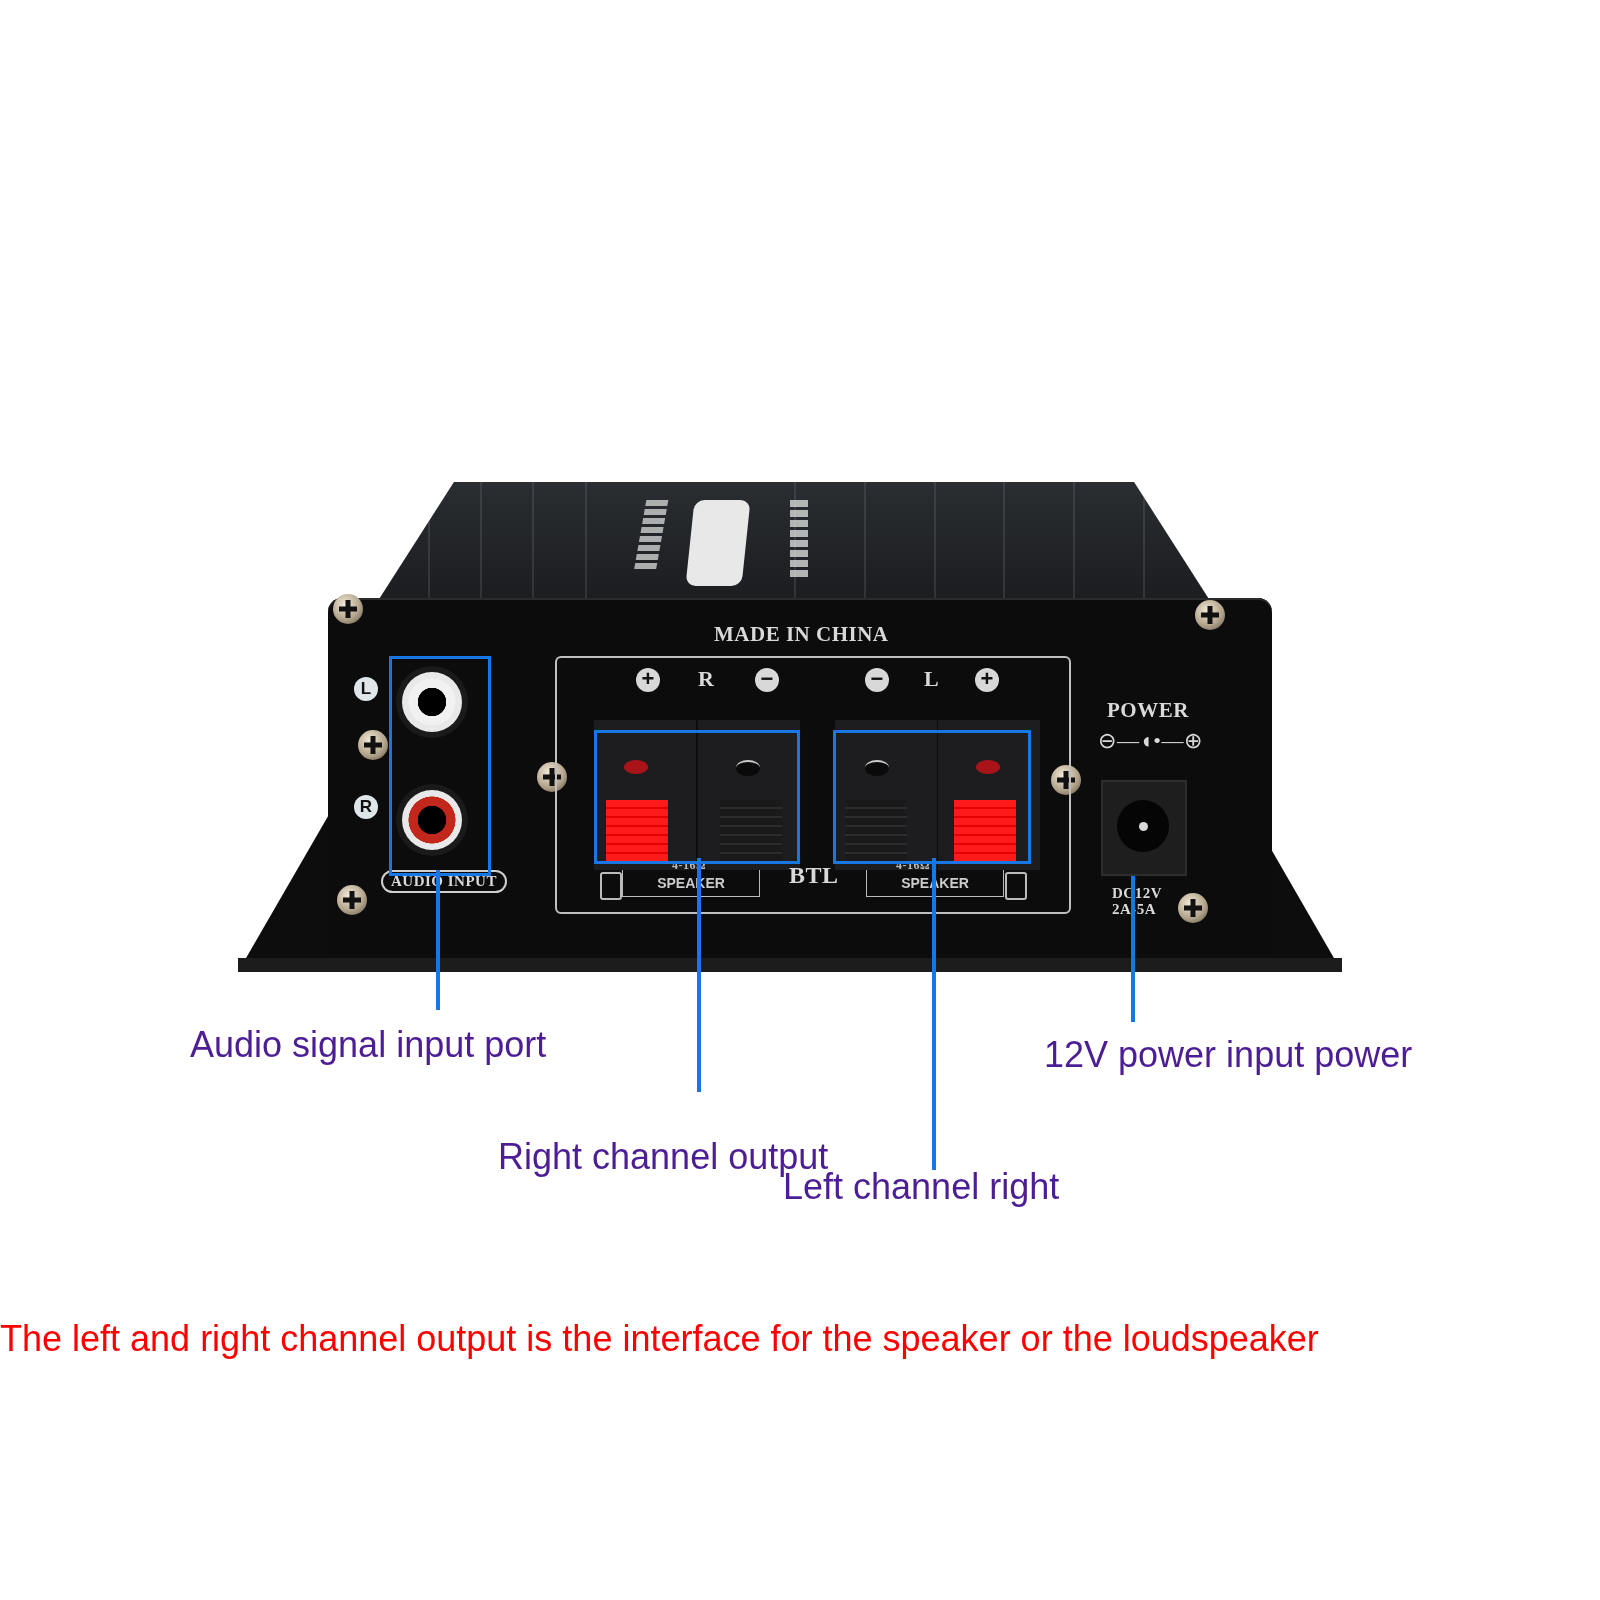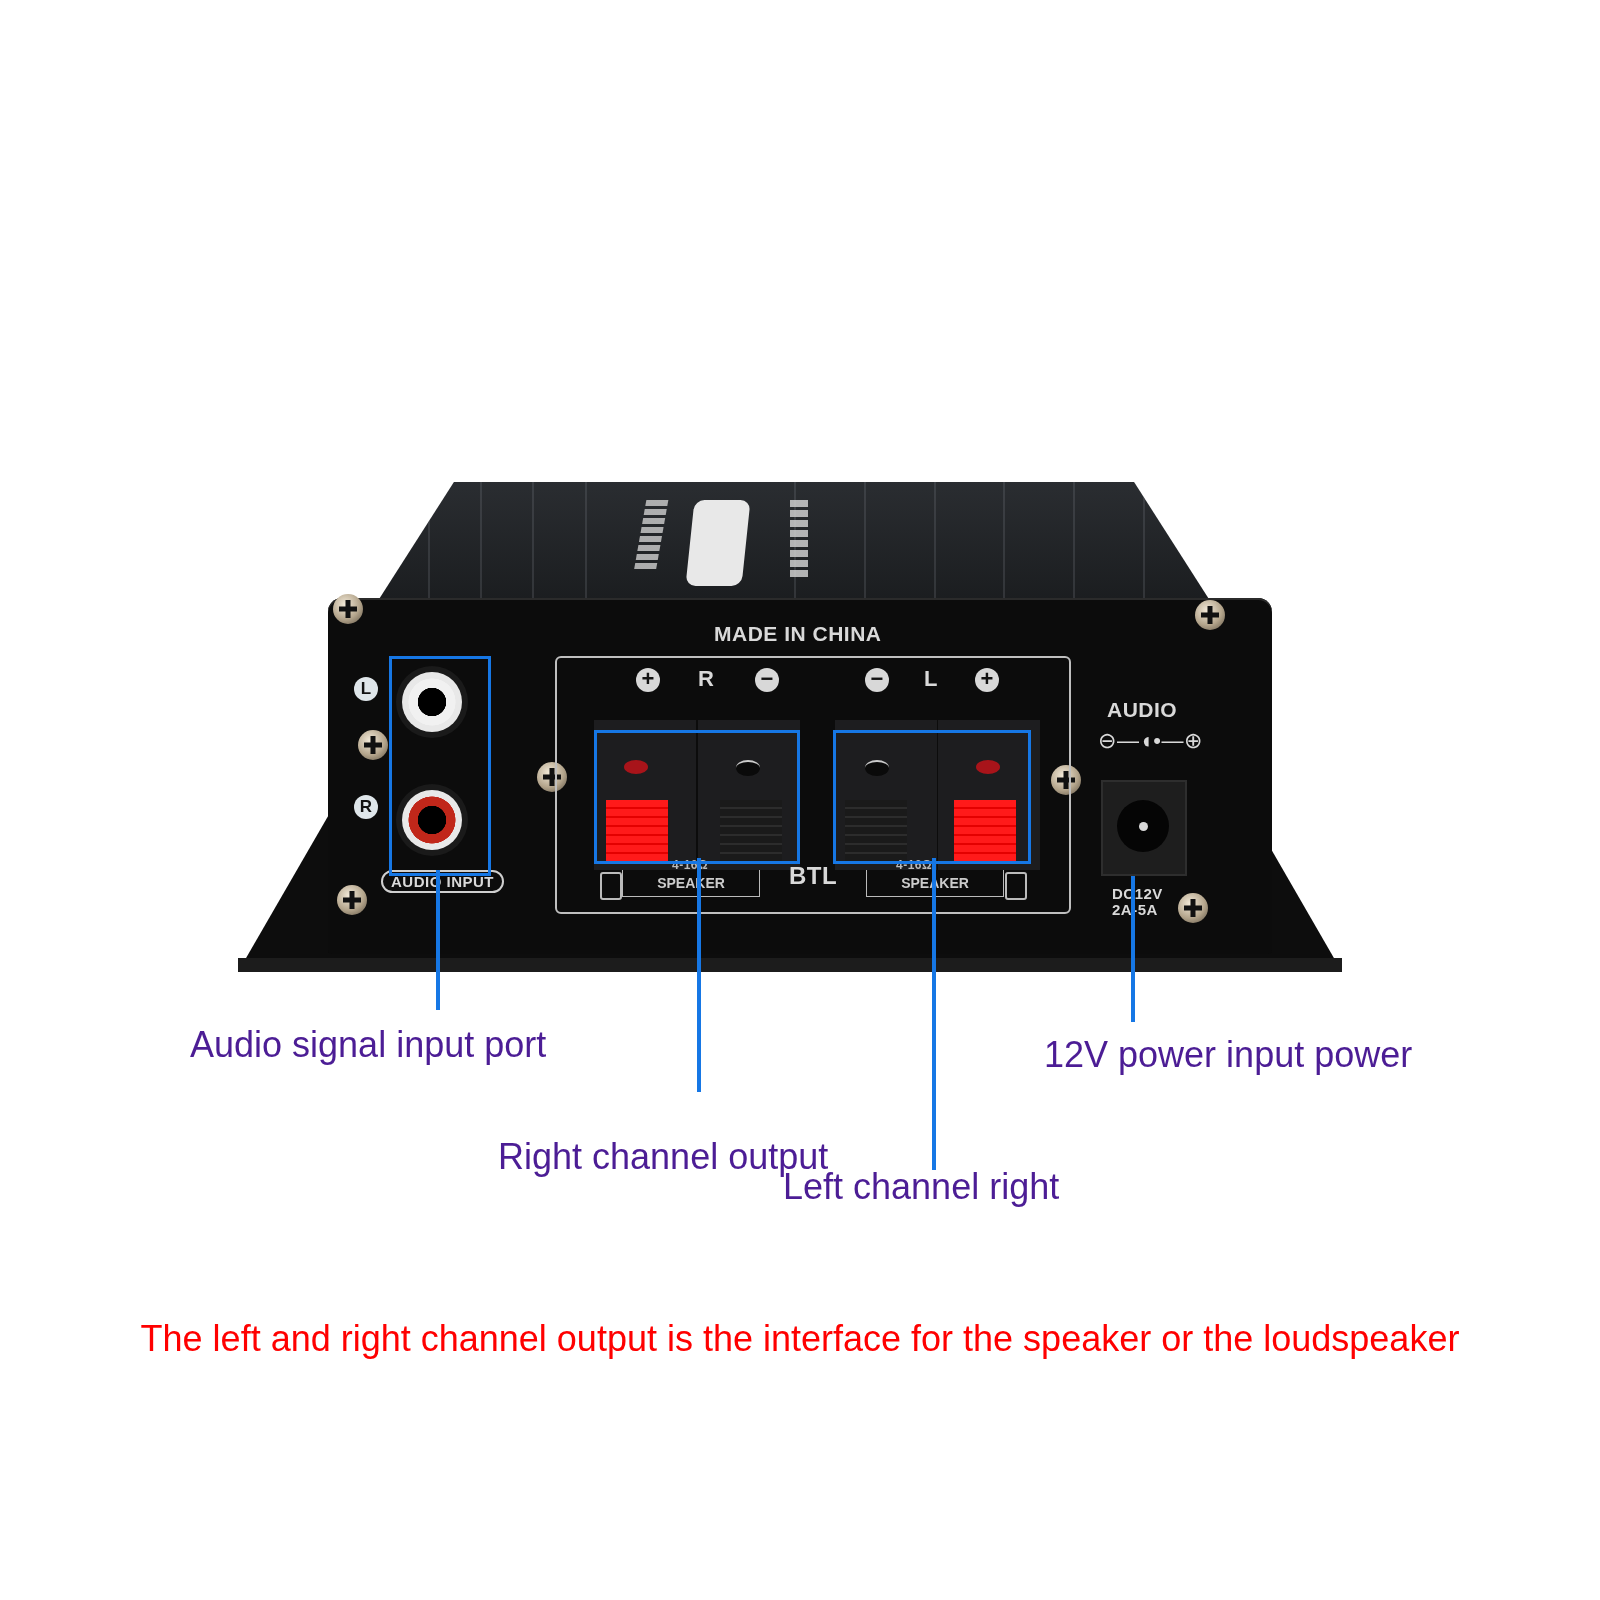--- a/index.html
+++ b/index.html
@@ -17,21 +17,21 @@
     box-shadow: inset 0 2px 0 #2b2b2b; }
   .remote-badge { left:690px; top:500px; width:56px; height:86px; background:#e8e8e8; border-radius:10px;
     transform: skewX(-6deg); }
 
   .screw { position:absolute; width:30px; height:30px; border-radius:50%;
     background: radial-gradient(circle at 40% 35%, #f3ead9 0%, #b4a58c 55%, #5b5142 100%); }
   .screw::before, .screw::after { content:""; position:absolute; background:#111; left:50%; top:50%; transform:translate(-50%,-50%); }
   .screw::before { width:18px; height:5px; }
   .screw::after { width:5px; height:18px; }
 
-  .panel-text { position:absolute; color:#d9d9d9; font-weight:bold; letter-spacing:0.5px; }
+  .panel-text { position:absolute; color:#d9d9d9; font-weight:bold; letter-spacing:0.5px;font-family:Liberation Serif, serif; }
 
   .rca { position:absolute; width:72px; height:72px; border-radius:50%; background:#1a1a1a; }
   .rca-ring { position:absolute; left:6px; top:6px; width:60px; height:60px; border-radius:50%;
     background: radial-gradient(circle, #000 0 33%, var(--ring) 34% 55%, #e8e8e8 56% 80%, #777 81% 100%); }
 
   .letter-badge { position:absolute; width:24px; height:24px; border-radius:50%; background:#dfe6ea; color:#111;
     font-weight:bold; font-size:17px; text-align:center; line-height:24px; }
 
   .speaker-frame { left:555px; top:656px; width:512px; height:254px; border:2px solid #bfbfbf; border-radius:6px; }
   .terminal-bg { position:absolute; top:720px; width:102px; height:150px; background:#1d1d1f; }
@@ -47,21 +47,21 @@
     font-weight:bold; text-align:center; line-height:26px; }
 
   .dc-jack { left:1101px; top:780px; width:82px; height:92px; background:#1e1e1e; border:2px solid #2e2e2e; }
   .dc-hole { position:absolute; left:14px; top:18px; width:52px; height:52px; border-radius:50%; background:#050505; }
   .dc-pin { position:absolute; left:22px; top:22px; width:9px; height:9px; border-radius:50%; background:#d9d9d9; }
 
   
   .callout-box { position:absolute; border:3.5px solid #1677e5; }
   .callout-line { position:absolute; width:4px; background:#1677e5; }
   .callout-label { position:absolute; color:#4c1d95; font-size:36px; white-space:nowrap; }
-  .footer-note { left:0; top:1318px; width:1600px; text-align:center; color:#ff0000; font-size:36px; white-space:nowrap; }
+  .footer-note { left:0; top:1318px; width:1600px; color:#ff0000; font-size:36px; white-space:nowrap; }
 </style>
 </head>
 <body>
 
 <div class="abs base-plate"></div>
 <div class="abs base-plate-edge"></div>
 
 <div class="abs top-lid">
   <div class="fin" style="left:8%"></div>
     <div class="fin" style="left:14%"></div>
@@ -126,21 +126,21 @@
 </div>
 
 <div class="panel-text" style="left:672px;top:858px;font-size:12px;color:#bbb">4-16Ω</div>
 <div class="speaker-box" style="left:622px;top:870px;width:136px">SPEAKER</div>
 <div class="panel-text" style="left:789px;top:862px;font-size:24px">BTL</div>
 <div class="panel-text" style="left:896px;top:858px;font-size:12px;color:#bbb">4-16Ω</div>
 <div class="speaker-box" style="left:866px;top:870px;width:136px">SPEAKER</div>
 <div class="abs" style="left:600px;top:872px;width:18px;height:24px;border:2px solid #bbb;border-radius:3px"></div>
 <div class="abs" style="left:1005px;top:872px;width:18px;height:24px;border:2px solid #bbb;border-radius:3px"></div>
 
-<div class="panel-text" style="left:1107px;top:698px;font-size:21px">AUDIO</div>
+<div class="panel-text" style="left:1107px;top:698px;font-size:21px">POWER</div>
 <div class="panel-text" style="left:1098px;top:728px;font-size:22px;font-weight:normal">⊖—◖•—⊕</div>
 <div class="abs dc-jack">
   <div class="dc-hole">
       <div class="dc-pin"></div>
     </div>
 </div>
 <div class="panel-text" style="left:1112px;top:886px;font-size:15px;line-height:15px">DC12V</div>
 <div class="panel-text" style="left:1112px;top:902px;font-size:15px;line-height:15px">2A-5A</div>
 
 <div class="callout-box" style="left:389px;top:656px;width:96px;height:214px"></div>

